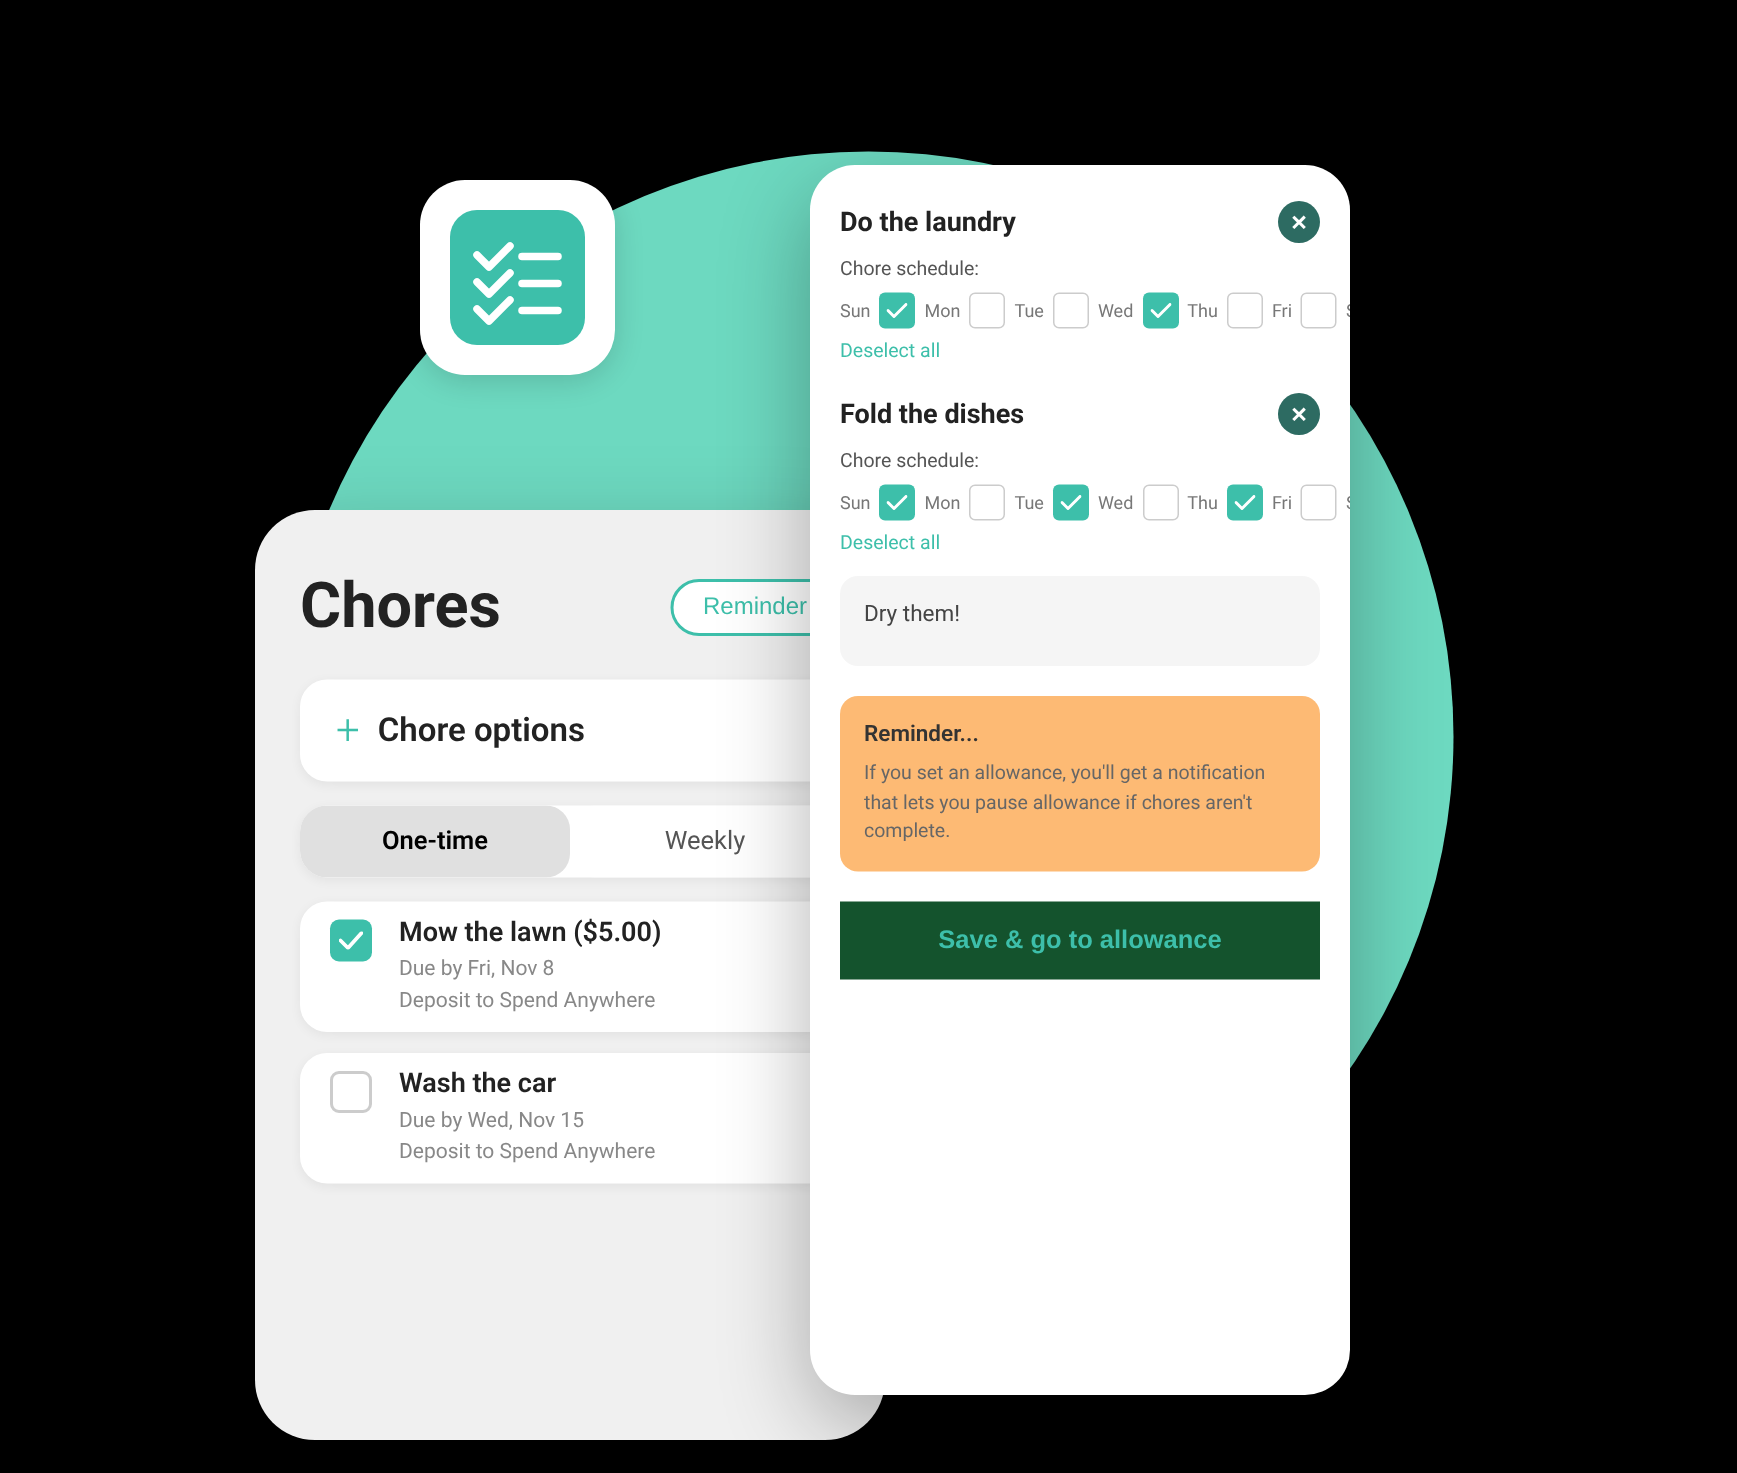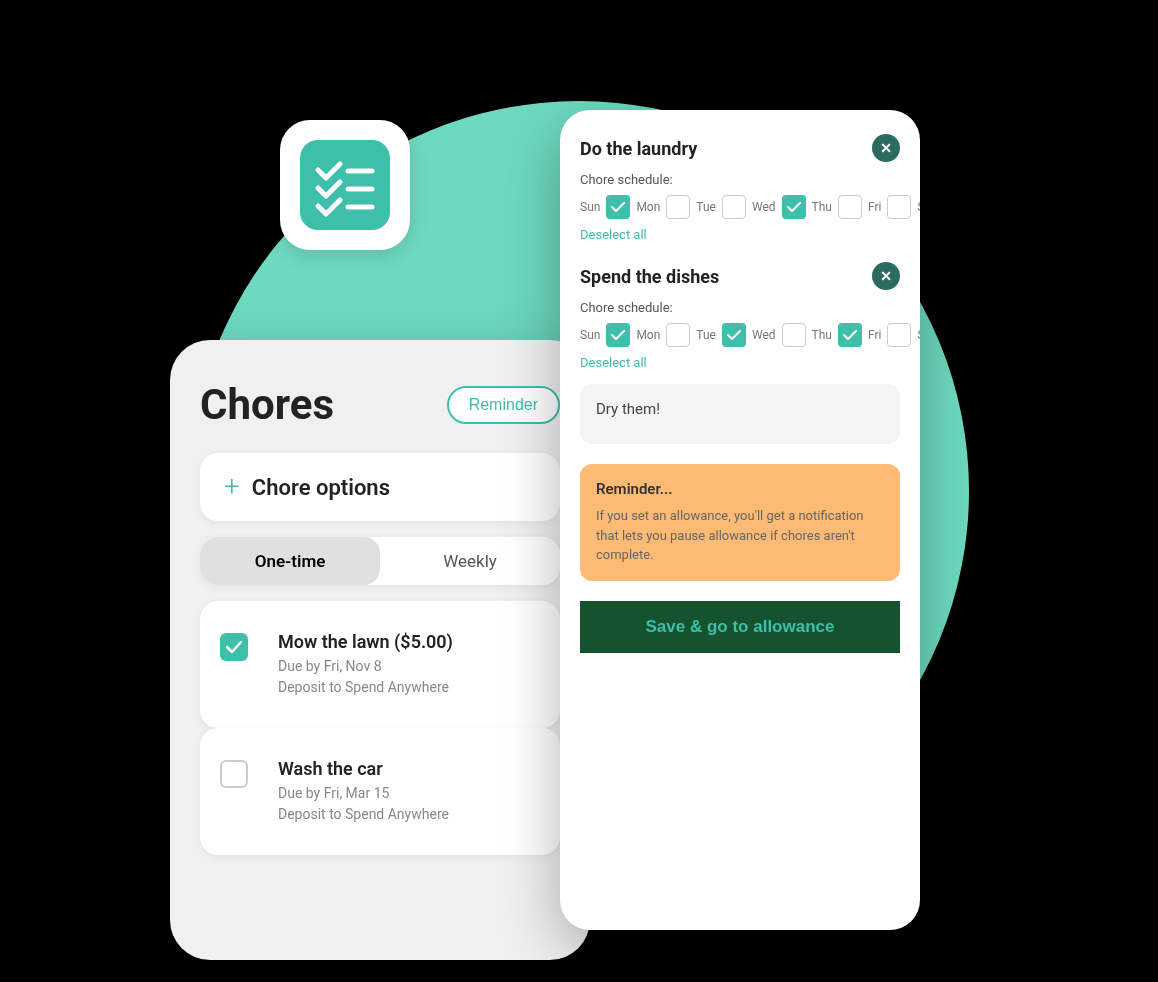--- a/index.html
+++ b/index.html
@@ -138,24 +138,25 @@
       font-weight: 600;
     }
     .tab-btn.inactive {
       background: white;
       color: #555;
     }
 
     .chore-item {
       background: white;
       border-radius: 18px;
-      padding: 30px 20px;
+      padding: 10px 20px;
+      margin-bottom: 14px;
       display: flex;
       align-items: flex-start;
-      gap: 30px;
+      gap: 18px;
       box-shadow: 0 2px 8px rgba(0,0,0,0.06);
     }
     .checkbox-checked {
       width: 28px;
       height: 28px;
       border-radius: 6px;
       background: #3dbfaa;
       display: flex;
       align-items: center;
       justify-content: center;
@@ -179,21 +180,21 @@
     .chore-info p {
       font-size: 14px;
       color: #888;
       line-height: 1.5;
     }
 
     
     .phone-right {
       position: absolute;
       top: 110px;
-      left: 560px;
+      left: 540px;
       width: 360px;
       height: 820px;
       background: white;
       border-radius: 30px;
       box-shadow: 0 20px 60px rgba(0,0,0,0.3);
       overflow: hidden;
     }
     .panel-scroll {
       padding: 24px 20px;
       overflow-y: auto;
@@ -364,21 +365,21 @@
           <h3>Mow the lawn ($5.00)</h3>
           <p>Due by Fri, Nov 8</p>
           <p>Deposit to Spend Anywhere</p>
         </div>
       </div>
 
       <div class="chore-item">
         <div class="checkbox-unchecked"></div>
         <div class="chore-info">
           <h3>Wash the car</h3>
-          <p>Due by Fri, Mar 15</p>
+          <p>Due by Wed, Nov 15</p>
           <p>Deposit to Spend Anywhere</p>
         </div>
       </div>
     </div>
   </div>
 
   <div class="phone-right">
     <div class="panel-scroll">
 
       
@@ -432,21 +433,21 @@
             <span class="day-label">Sat</span>
             <div class="day-checkbox-unchecked"></div>
           </div>
         </div>
         <span class="deselect-link">Deselect all</span>
       </div>
 
       
       <div class="chore-section">
         <div class="chore-section-header">
-          <span class="chore-section-title">Spend the dishes</span>
+          <span class="chore-section-title">Fold the dishes</span>
           <div class="close-btn">✕</div>
         </div>
         <div class="schedule-label">Chore schedule:</div>
         <div class="days-row">
 
           <div class="day-col">
             <span class="day-label">Sun</span>
             <div class="day-checkbox-checked">
               <svg width="14" height="10" viewBox="0 0 14 10" fill="none">
                   <polyline points="1,5 5,9 13,1" stroke="white" stroke-width="2" stroke-linecap="round" stroke-linejoin="round" fill="none"></polyline>

